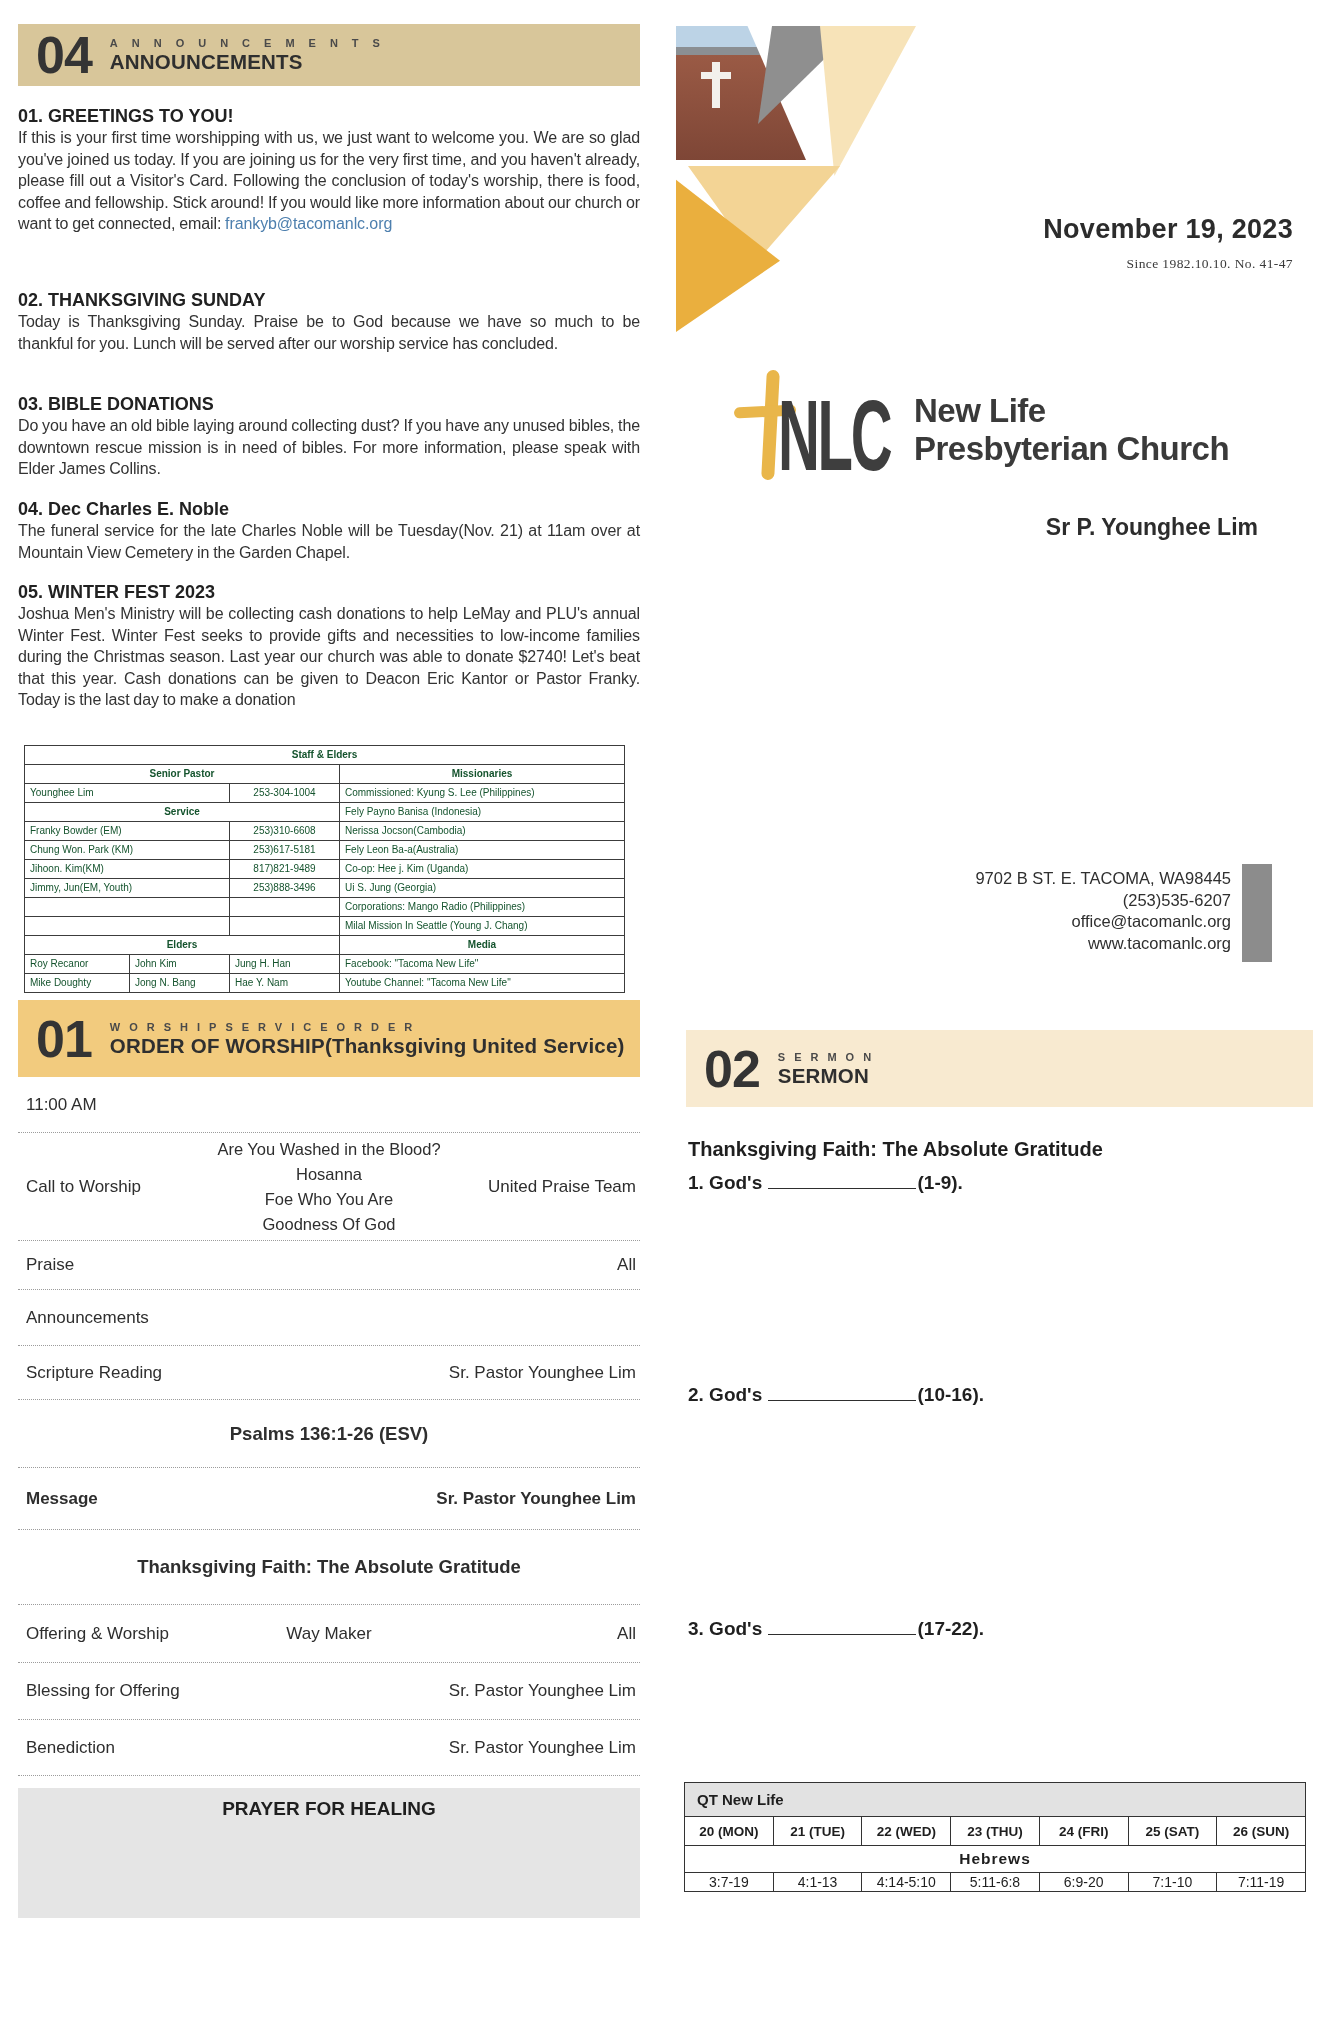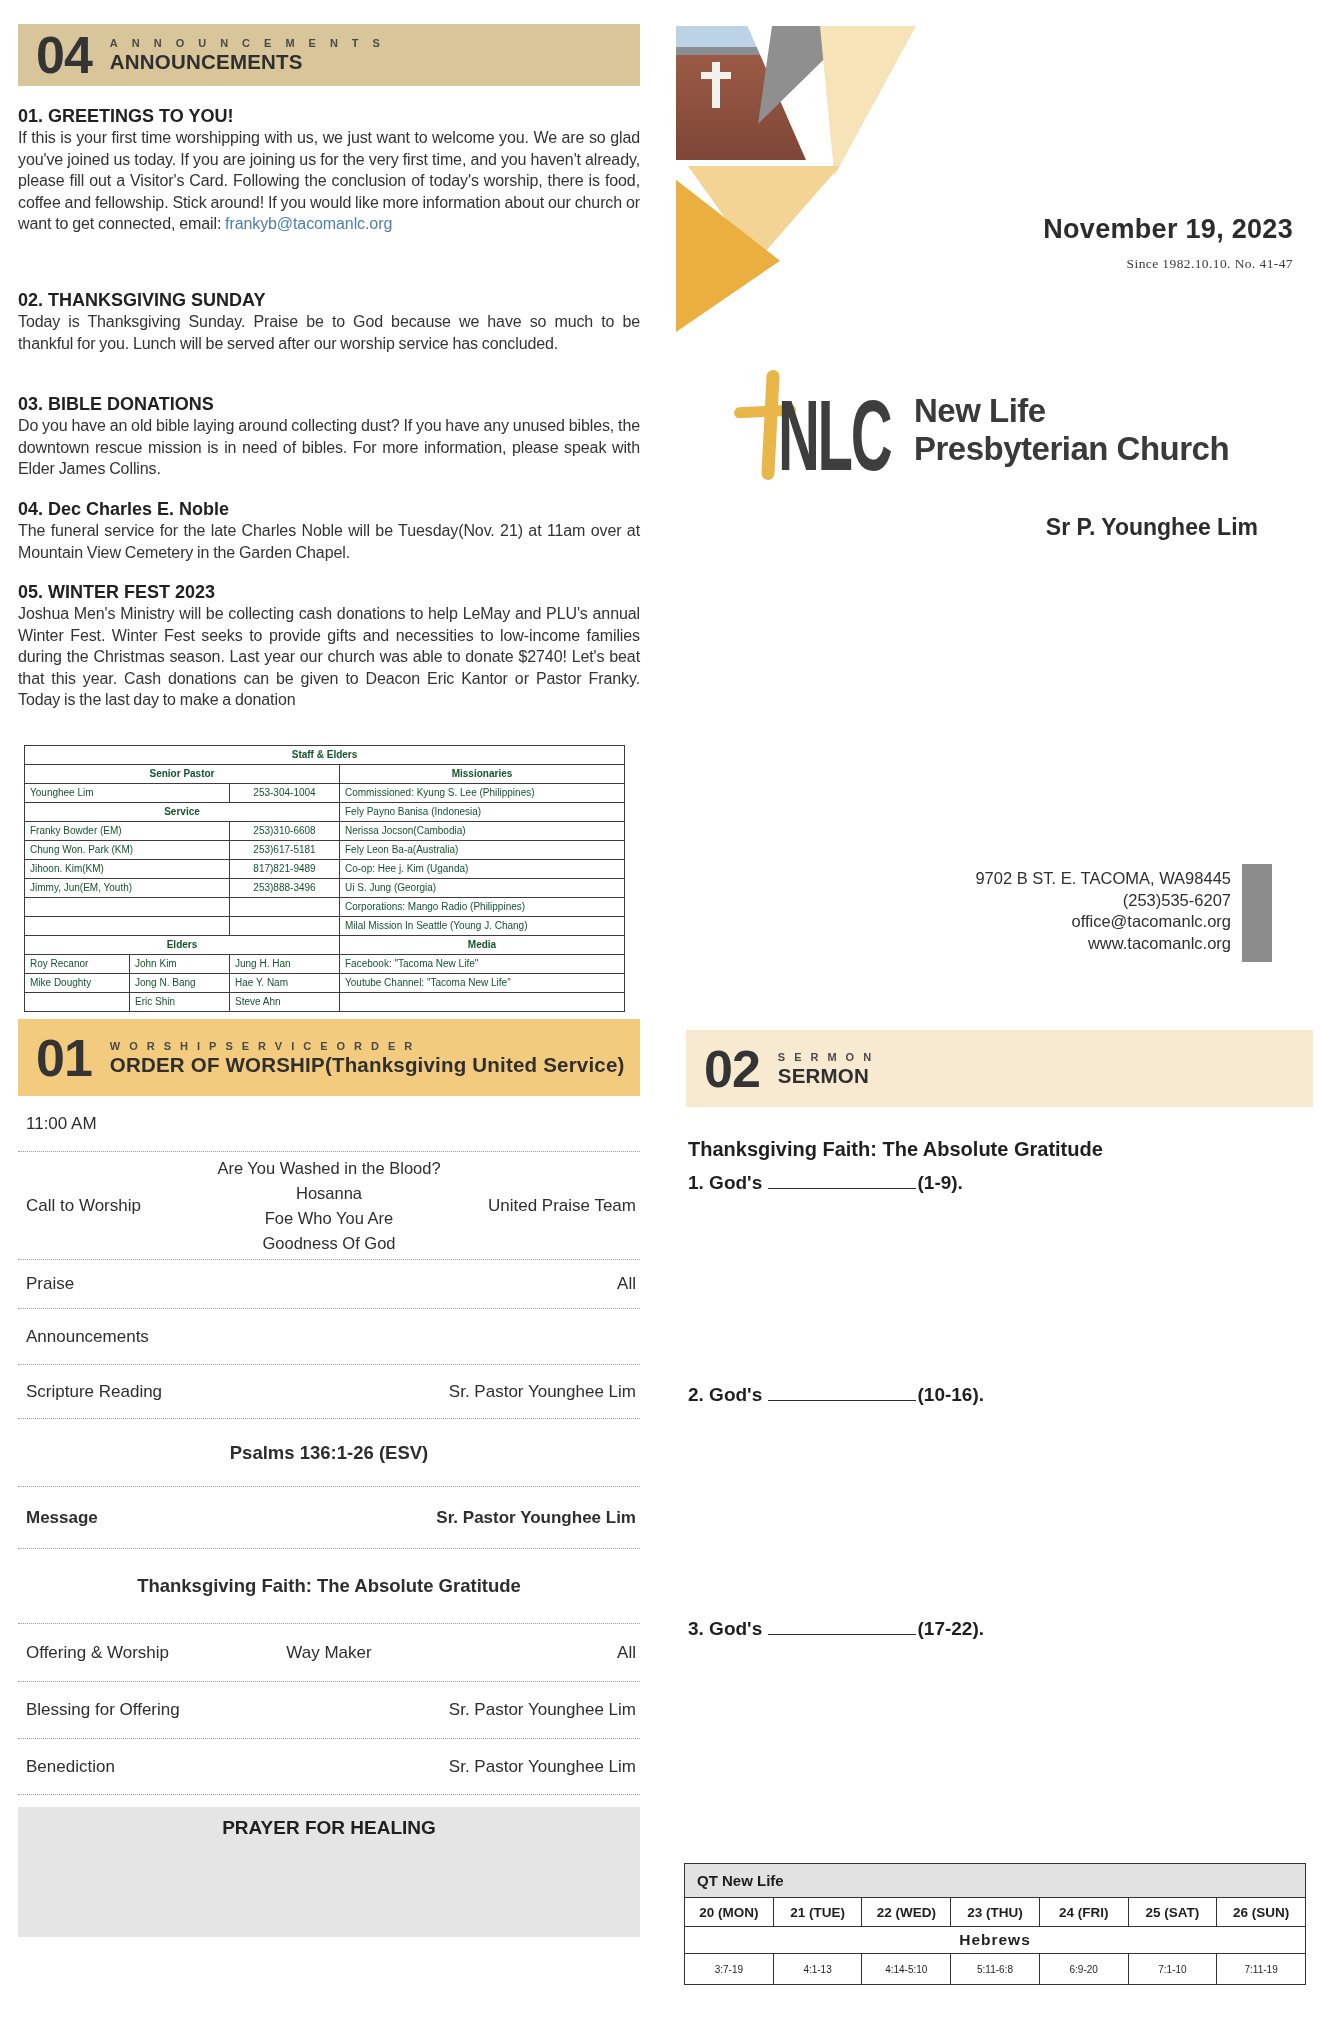--- a/index.html
+++ b/index.html
@@ -75,26 +75,26 @@
 
   .address{position:absolute;right:82px;top:850px;text-align:right;font-size:16.5px;line-height:21.5px;color:#2f2f2f;}
   .graybar{position:absolute;left:566px;top:846px;width:30px;height:98px;background:var(--bar_gray);}
 
   
   .sermon-title{position:absolute;left:12px;top:1120px;font-size:20px;font-weight:700;color:#1f1f1f;}
   .sermon-item{position:absolute;left:12px;font-size:19px;font-weight:700;color:#1f1f1f;}
   .blank{display:inline-block;width:148px;border-bottom:1.6px solid #2e2e2e;height:16px;margin:0 1px;}
 
   
-  .qt{position:absolute;left:8px;top:1845px;border-collapse:collapse;width:622px;table-layout:fixed;color:#1e1e1e;}
+  .qt{position:absolute;left:8px;top:1764px;border-collapse:collapse;width:622px;table-layout:fixed;color:#1e1e1e;}
   .qt td{border:1px solid #333;text-align:center;}
   .qt .qhead{background:var(--qt_header_bg);text-align:left;font-weight:700;font-size:15px;height:34px;padding-left:12px;}
   .qt .day{font-weight:700;font-size:13.5px;height:29px;}
   .qt .book{font-weight:700;font-size:15.5px;letter-spacing:1px;height:27px;}
-  .qt .verse{font-size:10px;height:31px;}
+  .qt .verse{font-size:14px;height:19px;}
 </style>
 </head>
 <body>
 
 <div class="page">
 
   <div class="col-left">
 
     <div class="band band-04">
       <div class="num">04</div>
@@ -191,26 +191,20 @@
             <td>Roy Recanor</td>
             <td>John Kim</td>
             <td>Jung H. Han</td>
             <td>Facebook: "Tacoma New Life"</td>
           </tr>
       <tr>
             <td>Mike Doughty</td>
             <td>Jong N. Bang</td>
             <td>Hae Y. Nam</td>
             <td>Youtube Channel: "Tacoma New Life"</td>
-          </tr>
-      <tr>
-            <td></td>
-            <td>Eric Shin</td>
-            <td>Steve Ahn</td>
-            <td></td>
           </tr>
     </tbody>
       </table>
 
     <div class="band band-01">
       <div class="num">01</div>
       <div class="bt">
         <div class="kicker">WORSHIPSERVICEORDER</div>
         <div class="title">ORDER OF WORSHIP(Thanksgiving United Service)</div>
       </div>

